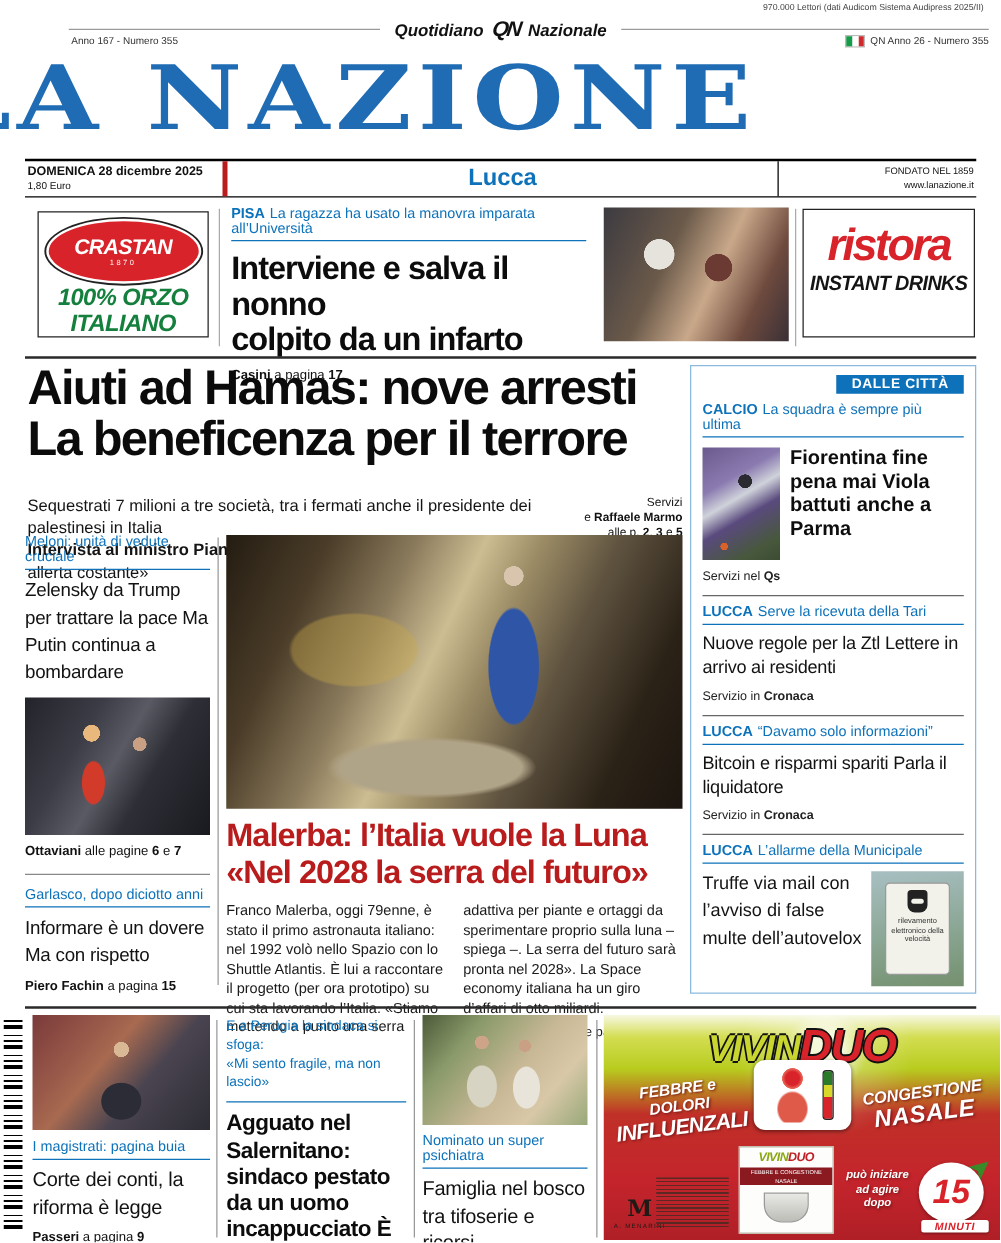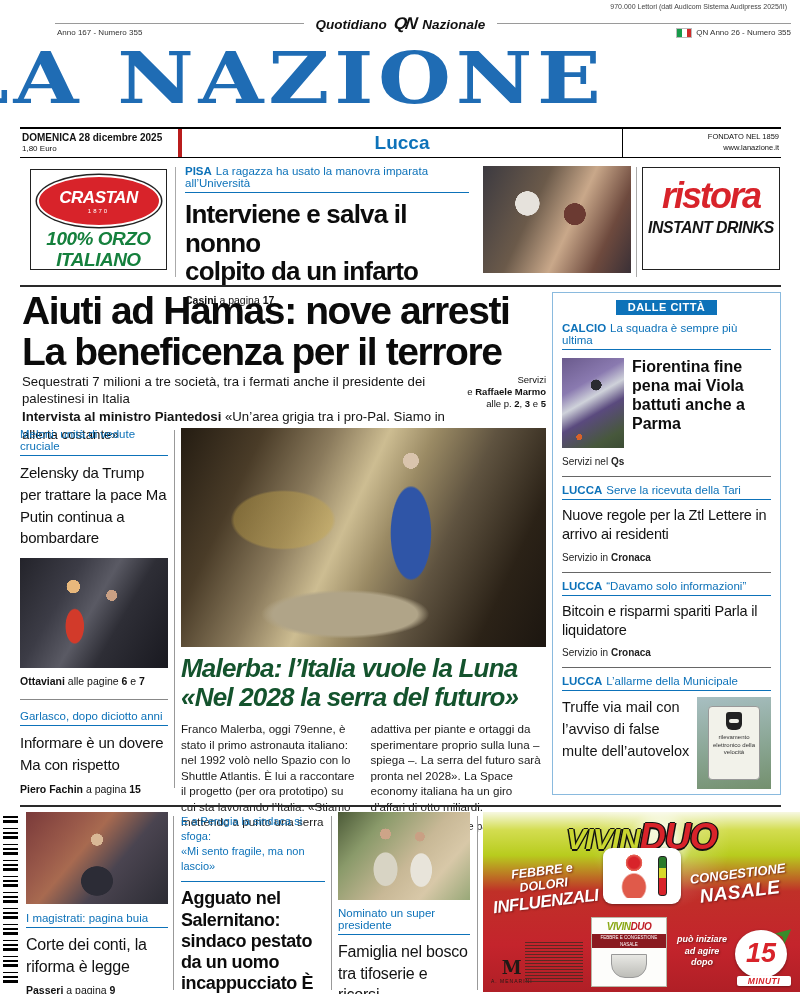--- a/index.html
+++ b/index.html
@@ -69,28 +69,28 @@
       line-height:0.9;letter-spacing:-2px;}
   .ri-sub{color:#141414;font-weight:700;font-style:italic;font-size:16.5px;letter-spacing:-0.5px;
       margin-top:6px;transform:scaleX(0.96);}
 
   .rule-a{top:285px;left:20px;right:20px;height:1.5px;background:#2a2a2a;}
   .rule-b{top:805px;left:20px;right:20px;height:1.5px;background:#2a2a2a;}
 
   
   .mainstory{top:290px;left:22px;width:524px;}
   .main-head{font-weight:700;font-size:39px;line-height:1.06;letter-spacing:-1.4px;color:#0b0b0b;}
-  .dek-row{display:flex;margin-top:0;}
+  .dek-row{display:flex;margin-top:23px;}
   .dek{flex:1;font-size:13.2px;line-height:1.35;color:#141414;}
   .refs{width:92px;text-align:right;font-size:9.5px;line-height:1.3;padding-top:1px;}
 
   
   .rightbox{top:292px;left:552px;width:229px;height:503px;border:1.5px solid var(--boxborder,#8abade);
       box-sizing:border-box;padding:0 9px;overflow:hidden;}
-  .rb-header-wrap{text-align:center;margin-top:4px;}
+  .rb-header-wrap{text-align:right;margin-top:4px;}
   .rb-header{display:inline-block;background:var(--accent,#0d72b9);color:#fff;font-weight:700;
       font-size:11px;letter-spacing:0.5px;padding:1px 12px 2px;}
   .rb-kicker{margin-top:7px;}
   .rb-div{border-top:1px solid #666;margin-top:9px;}
   .rb-s1-body{display:flex;gap:8px;margin-top:8px;}
   .rb-s1-photo{width:62px;height:90px;flex:none;}
   .photo-fiorentina{background:
       radial-gradient(circle 5px at 28% 88%,#d8622a 0 60%,transparent 62%),
       radial-gradient(circle 9px at 55% 30%,#2a2a30 0 60%,transparent 62%),
       linear-gradient(150deg,#6a5a8c 0%,#8a7ab0 30%,#cfd2da 45%,#5a4a7e 60%,#47583c 85%,#3c4c34 100%);}
@@ -124,21 +124,21 @@
 
   
   .centercol{top:428px;left:181px;width:365px;}
   .cc-photo{width:365px;height:219px;}
   .photo-astronaut{background:
       radial-gradient(circle 13px at 63% 15%,#d9c4ad 0 60%,transparent 62%),
       radial-gradient(ellipse 34px 78px at 63% 48%,#2f55a7 0 58%,transparent 61%),
       radial-gradient(ellipse 70px 40px at 28% 42%,#c8a84a66 0 70%,transparent 75%),
       radial-gradient(ellipse 120px 35px at 45% 85%,#b0a488 0 60%,transparent 70%),
       linear-gradient(115deg,#241c12 0%,#4a3c28 18%,#8a7a5c 33%,#cdbd92 45%,#9a8a64 55%,#5f5340 68%,#2b2217 85%,#1c1610 100%);}
-  .cc-head{margin-top:7px;font-weight:700;font-size:26px;line-height:1.12;letter-spacing:-0.8px;color:#14532d;font-style:italic;}
+  .cc-head{margin-top:7px;font-weight:700;font-size:26px;line-height:1.12;letter-spacing:-0.8px;color:#b91c1c;}
   .cc-body{display:flex;gap:14px;margin-top:9px;}
   .cc-col{flex:1;font-size:11.6px;line-height:1.34;color:#1a1a1a;}
   .cc-byline{text-align:right;font-size:10.5px;margin-top:5px;}
 
   
   .bottomrow{top:812px;left:0;width:801px;height:182px;}
   .barcode{left:3px;top:4px;width:15px;height:170px;background:
       repeating-linear-gradient(180deg,#000 0 2px,#fff 2px 4px,#000 4px 7px,#fff 7px 12px,
       #000 12px 13px,#fff 13px 16px);}
   .bv{top:4px;height:174px;width:1px;background:#999;}
@@ -402,21 +402,21 @@
         <div>E a Perugia la sindaca si sfoga:</div>
         <div>«Mi sento fragile, ma non lascio»</div>
       </div>
       <div class="b2-head">Agguato nel Salernitano: sindaco pestato da un uomo incappucciato È gravissimo</div>
 
     </div>
     <div class="abs bv" style="left:331px;"></div>
 
     <div class="abs b3">
       <div class="b3-photo photo-family"></div>
-      <div class="kicker">Nominato un super presidente</div>
+      <div class="kicker">Nominato un super psichiatra</div>
       <div class="bb-head">Famiglia nel bosco tra tifoserie e ricorsi</div>
 
     </div>
     <div class="abs bv" style="left:477px;"></div>
 
     <div class="abs ad">
       <div class="abs vd-logo">
         <span class="va">VIVIN</span><span class="vb">DUO</span>
       </div>
       <div class="abs vd-left">

